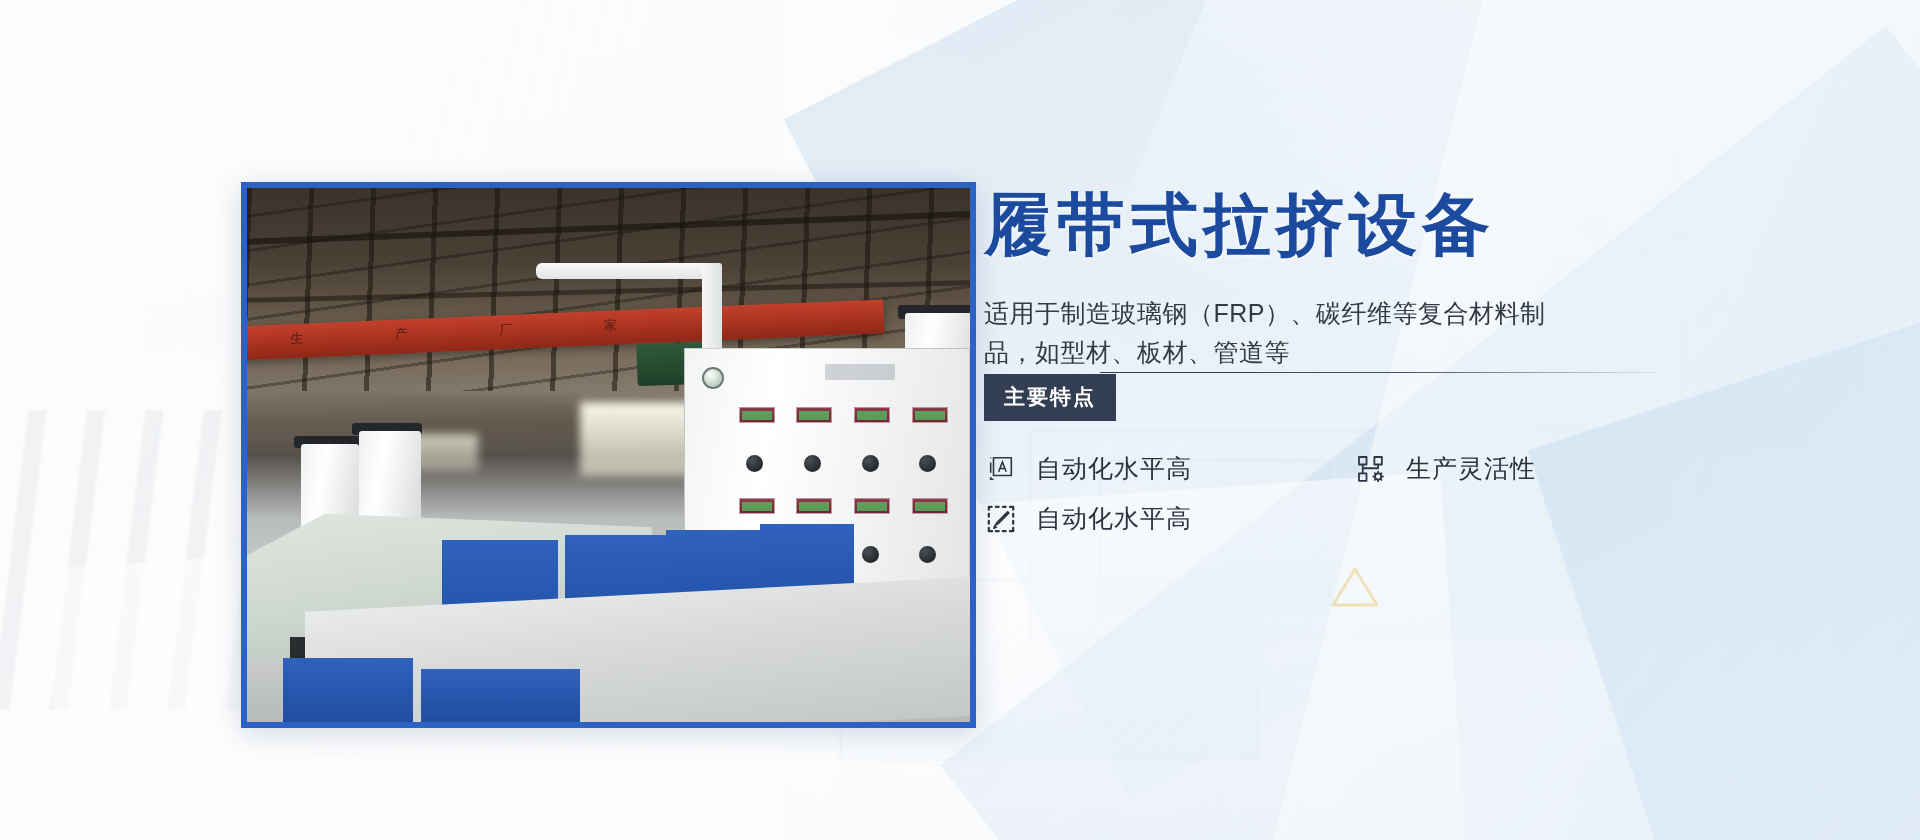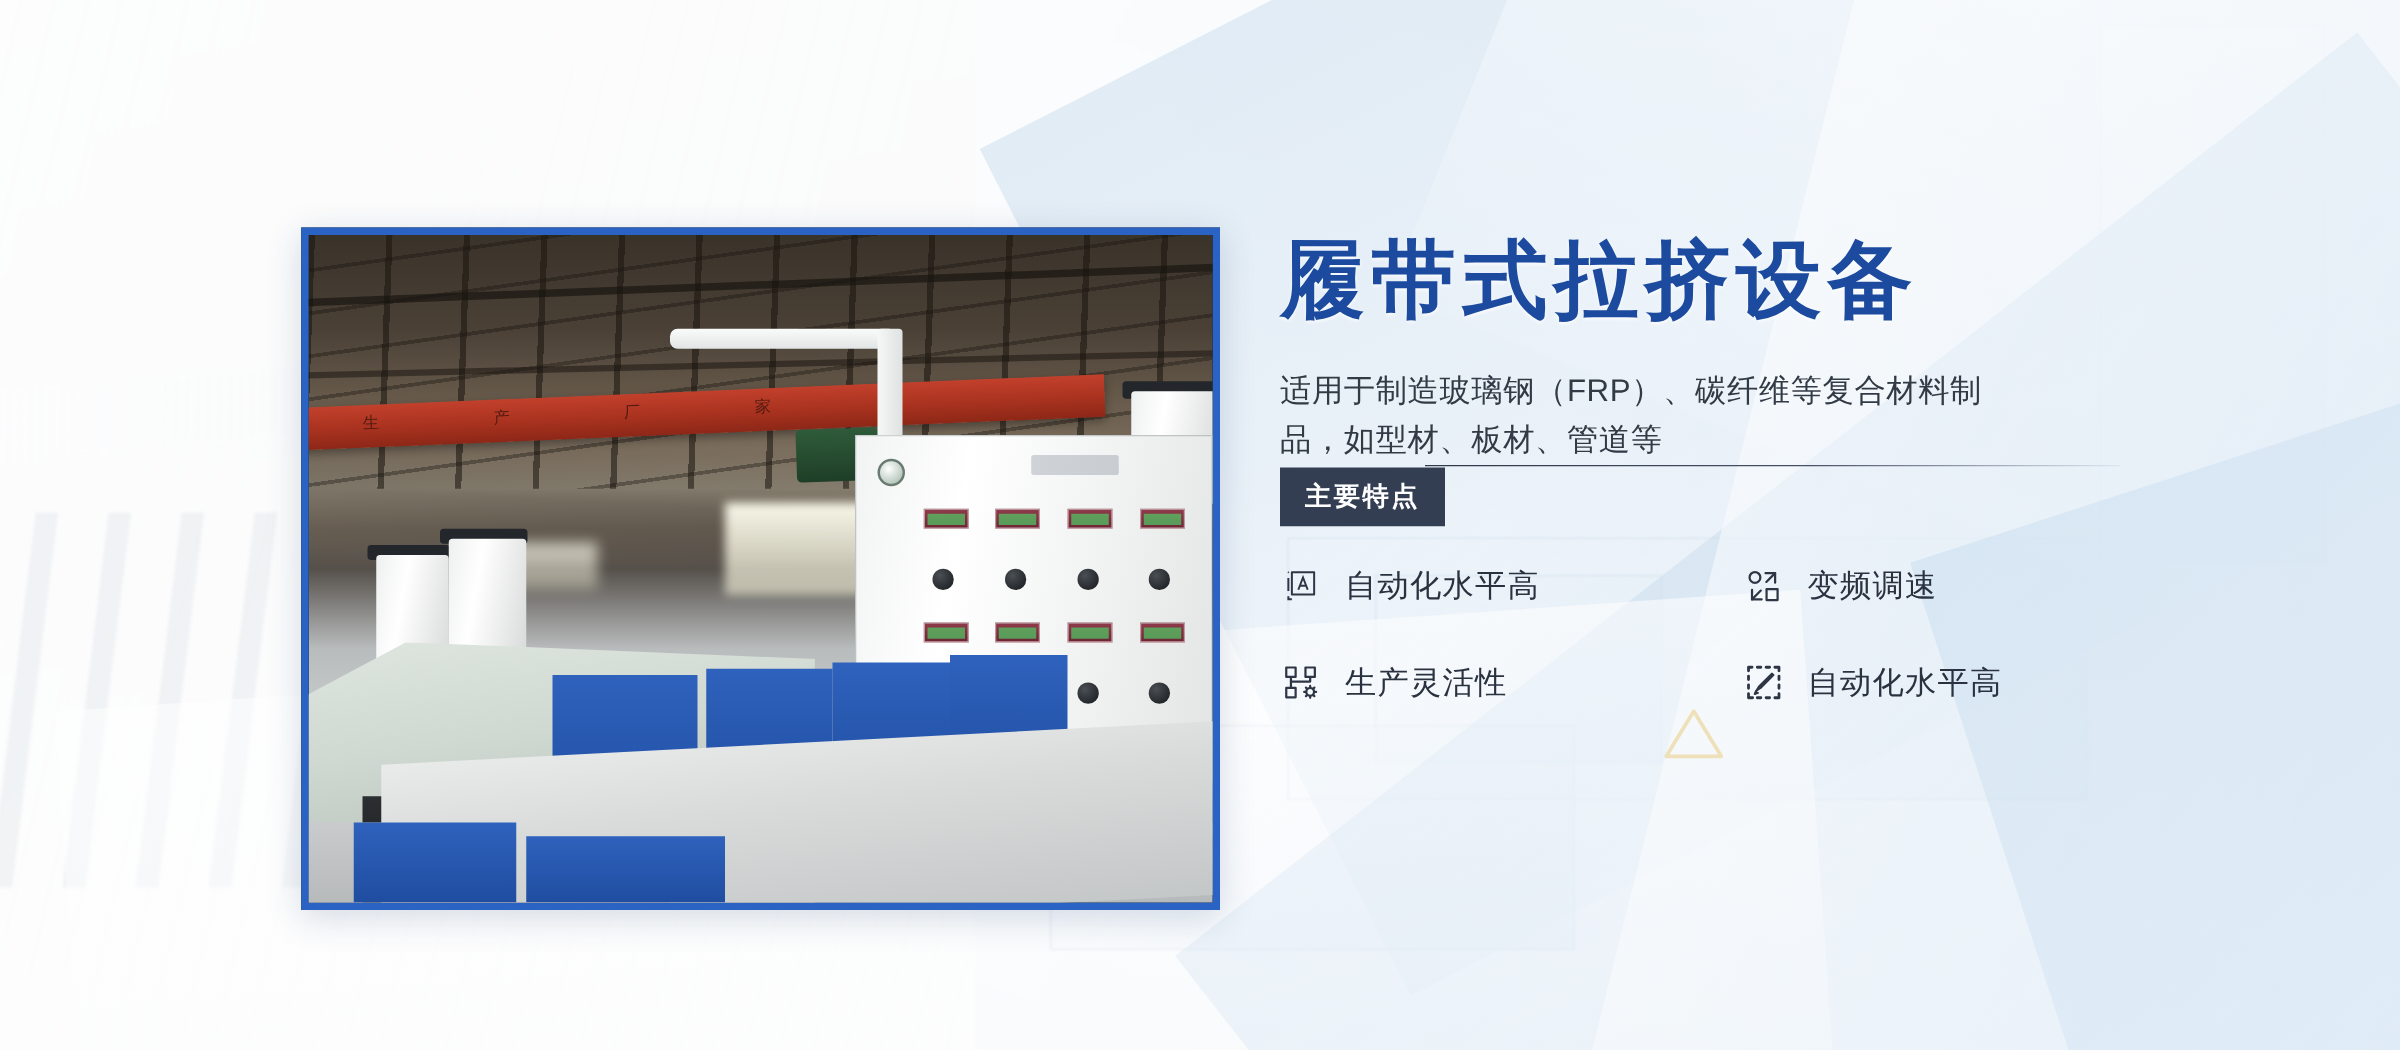--- a/index.html
+++ b/index.html
@@ -226,21 +226,21 @@
     background:linear-gradient(180deg,#6b5a48,#3c3228); border-radius:3px;
   }
   .yellow-rack{
     position:absolute; left:39%; top:66%; width:13%; height:16px;
     background:linear-gradient(180deg,#f2d646,#d9b920);
   }
 
   
   .content{
     position:absolute;
-    left:1024px; top:190px; width:700px;
+    left:984px; top:190px; width:700px;
   }
   .title{
     font-size:68px;
     line-height:1.0;
     font-weight:bold;
     letter-spacing:5px;
     color:#1c4a9e;
     text-shadow:0 2px 3px rgba(255,255,255,0.75);
     white-space:nowrap;
   }
@@ -270,21 +270,21 @@
     font-weight:bold;
     letter-spacing:2px;
     padding:9px 20px 10px;
   }
 
   
   .features{
     margin-top:34px;
     display:grid;
     grid-template-columns:370px 370px;
-    row-gap:43px;
+    row-gap:16px;
   }
   .feature{
     display:flex;
     align-items:center;
     gap:18px;
   }
   .feature .ico{
     width:34px; height:34px;
     flex:0 0 34px;
     display:flex; align-items:center; justify-content:center;
@@ -428,33 +428,20 @@
           <svg width="30" height="30" viewBox="0 0 32 32" fill="none" stroke="currentColor" stroke-width="1.7">
             <path d="M5 4 H5.5 M5 4 V4.5 M5 9 V20 M5 24.5 V27 H8"></path>
             <path d="M8 4 H27 V23 H8 Z" stroke-linejoin="round"></path>
             <path d="M13.5 19 L17.5 8.5 L21.5 19 M14.9 15.5 H20.1"></path>
           </svg>
         </span>
         <span class="lbl">自动化水平高</span>
       </div>
 
 
-      <div class="feature">
-        <span class="ico">
-          <svg width="30" height="30" viewBox="0 0 32 32" fill="none" stroke="currentColor" stroke-width="1.9" stroke-linecap="round" stroke-linejoin="round">
-            <circle cx="8.5" cy="8.5" r="4.6"></circle>
-            <rect x="18.4" y="18.4" width="9.4" height="9.4"></rect>
-            <path d="M17.5 4.8 h8.2 v8.2"></path>
-            <path d="M25.7 4.8 L18.2 12.3"></path>
-            <path d="M14.2 27.2 H6 v-8.2"></path>
-            <path d="M6 27.2 L13.5 19.7"></path>
-          </svg>
-        </span>
-        <span class="lbl">变频调速</span>
-      </div>
 
       <div class="feature">
         <span class="ico">
           <svg width="30" height="30" viewBox="0 0 32 32" fill="none" stroke="currentColor" stroke-width="1.9" stroke-linejoin="round">
             <rect x="3.2" y="3.2" width="8" height="8"></rect>
             <rect x="19.6" y="3.2" width="8" height="8"></rect>
             <rect x="3.2" y="20.6" width="8" height="8"></rect>
             <path d="M7.2 11.2 v4 h16.4 v-4"></path>
             <path d="M7.2 15.2 v5.4"></path>
             <circle cx="23.6" cy="24" r="3.3"></circle>

